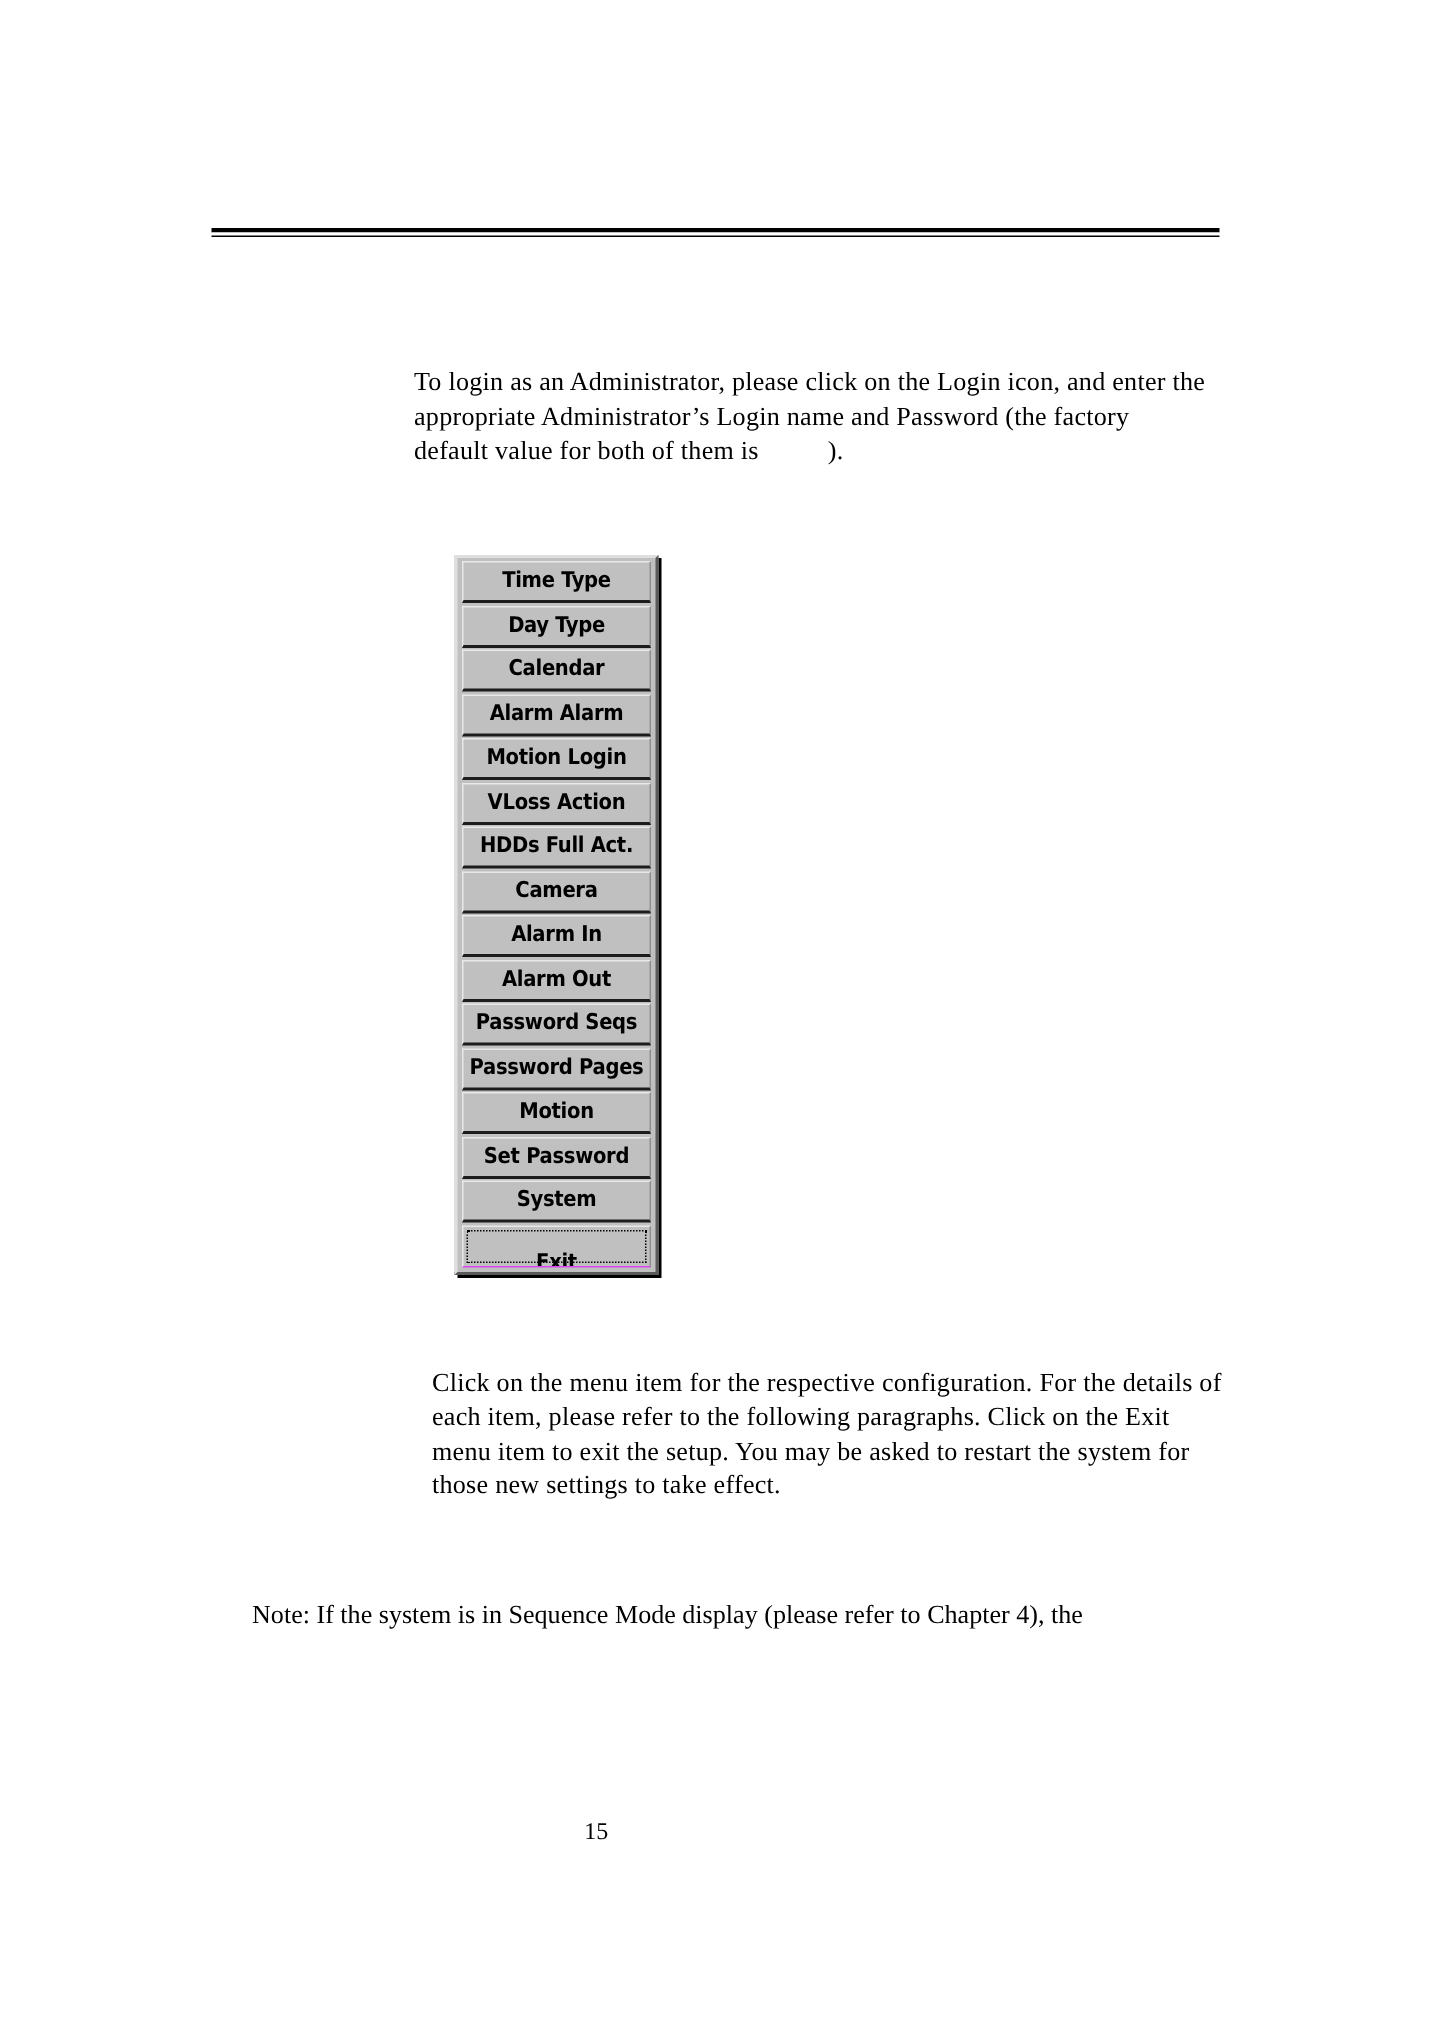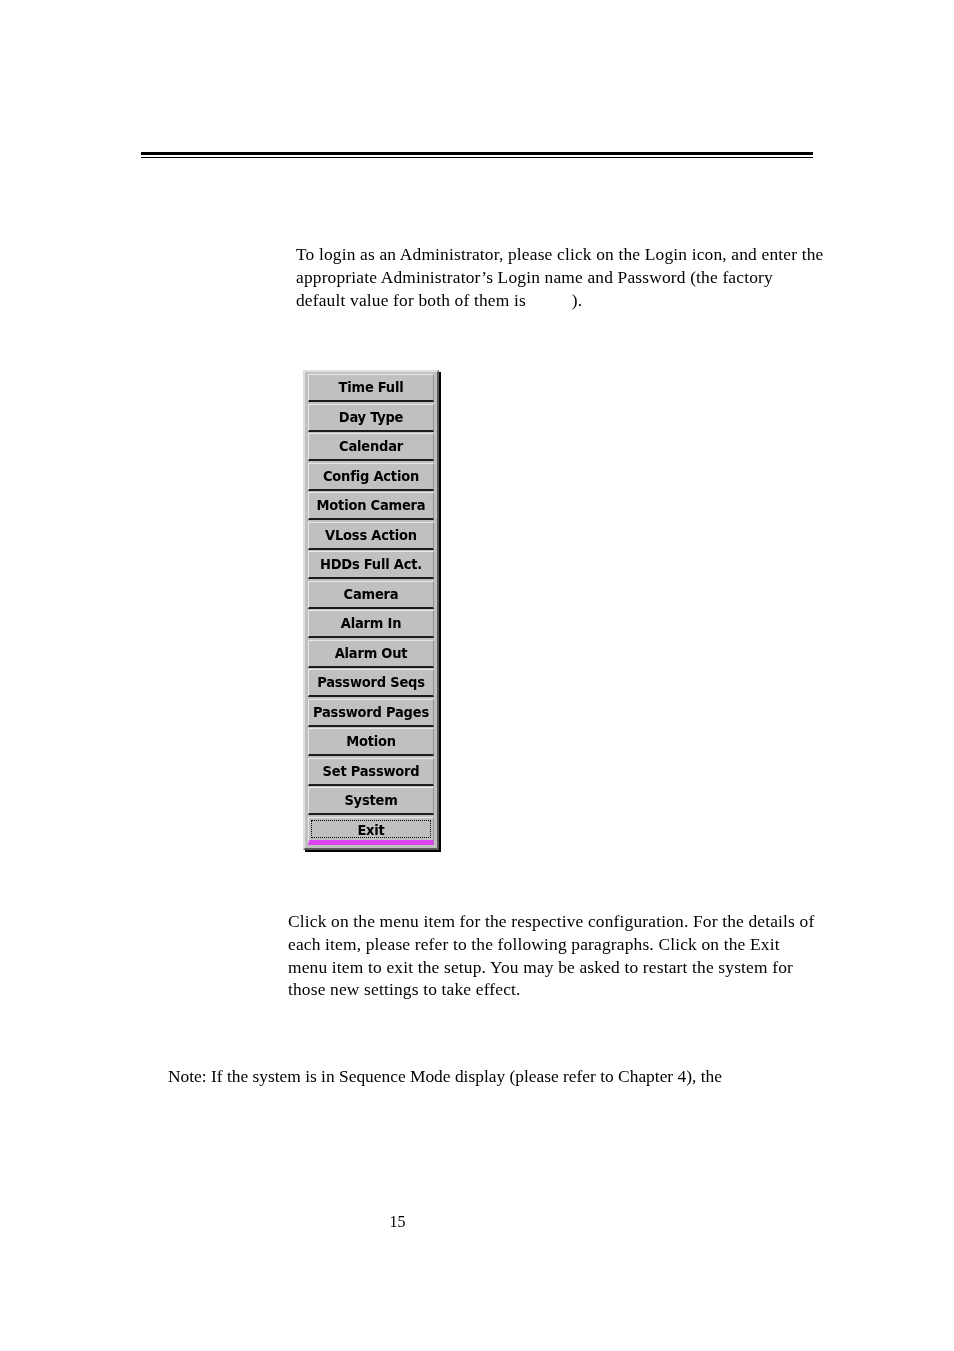--- a/index.html
+++ b/index.html
@@ -43,21 +43,21 @@
 
   
   .para {
     position: absolute;
     font-size: 17.4px;
     line-height: 22.6px;
     text-align: left;
     letter-spacing: 0.01em;
   }
   #para-login {
-    left: 296px;
+    left: 276px;
     top: 226px;
     width: 528px;
   }
   #para-config {
     left: 288px;
     top: 313px;
     width: 528px;
   }
   #para-clickmenu {
     left: 288px;
@@ -128,23 +128,23 @@
     text-align: center;
     letter-spacing: -0.2px;
     font-stretch: condensed;
     white-space: nowrap;
     overflow: hidden;
   }
   .menu-item.last {
     margin-bottom: 0;
   }
   .menu-item.focused {
-    border-bottom: 5px solid #d946ef;
+    border-bottom: 1px solid #d946ef;
     outline: none;
-    padding: 0;
+    padding: 12px;
   }
   .menu-item.focused .focus-ring {
     position: absolute;
     left: 2px;
     top: 2px;
     right: 2px;
     bottom: 2px;
     border: 1px dotted #000000;
     pointer-events: none;
   }
@@ -161,25 +161,25 @@
   <div class="header-rule">
     <div class="bar-thick"></div>
     <div class="bar-gap"></div>
     <div class="bar-thin"></div>
   </div>
 
   <p class="para" id="para-login"><span>To login as an Administrator, please click on the Login icon, and enter the appropriate Administrator’s Login name and Password (the factory default value for both of them is</span><span class="blank-value"></span><span>).</span></p>
 
 
   <div id="config-menu">
-    <div class="menu-item">Time Full</div>
+    <div class="menu-item">Time Type</div>
     <div class="menu-item">Day Type</div>
     <div class="menu-item">Calendar</div>
-    <div class="menu-item">Config Action</div>
-    <div class="menu-item">Motion Camera</div>
+    <div class="menu-item">Alarm Alarm</div>
+    <div class="menu-item">Motion Login</div>
     <div class="menu-item">VLoss Action</div>
     <div class="menu-item">HDDs Full Act.</div>
     <div class="menu-item">Camera</div>
     <div class="menu-item">Alarm In</div>
     <div class="menu-item">Alarm Out</div>
     <div class="menu-item">Password Seqs</div>
     <div class="menu-item">Password Pages</div>
     <div class="menu-item">Motion</div>
     <div class="menu-item">Set Password</div>
     <div class="menu-item">System</div>

